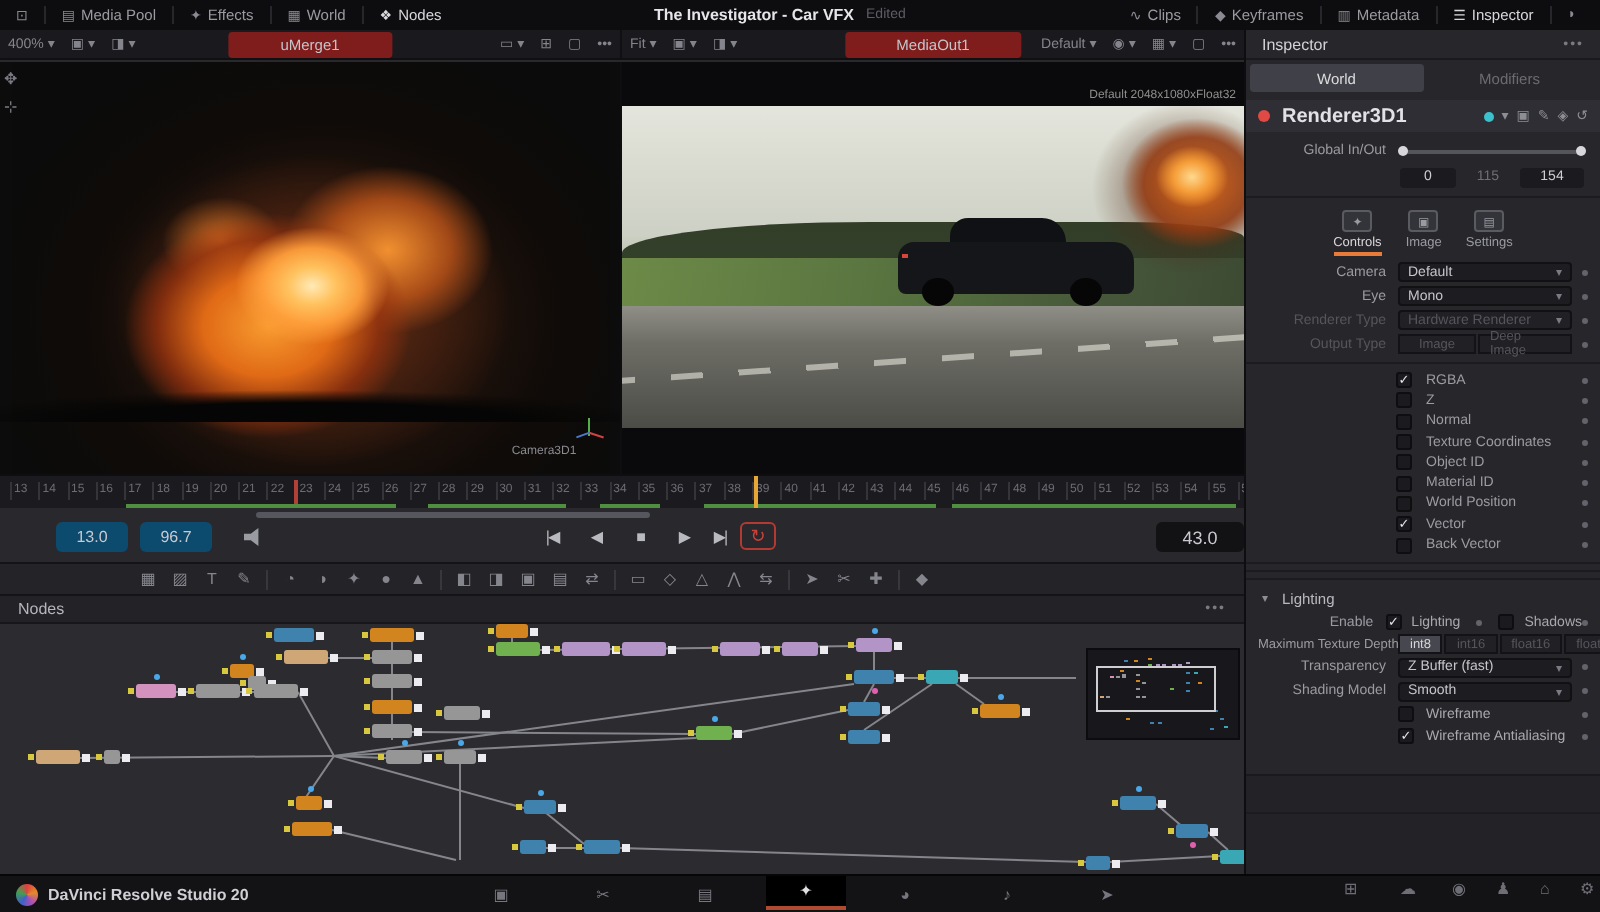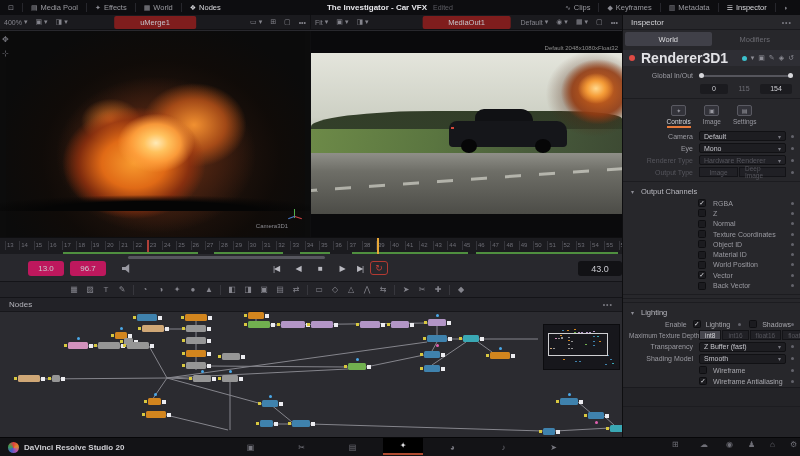--- a/index.html
+++ b/index.html
@@ -81,21 +81,21 @@
     border-top:1px solid #0e0e10; overflow:hidden; }
   .tick { position:absolute; top:4px; font-size:6px; color:#6c6c74; }
   .tickline { position:absolute; top:3px; width:1px; height:9px; background:#34343a; }
   .cache { position:absolute; top:14px; height:2px; background:#4f8f3f; }
   #redmark { position:absolute; top:2px; width:2px; height:12px; background:#b04038; }
   #playhead { position:absolute; top:0; width:2px; height:17px; background:#e8a838; }
 
   
   #transport { position:absolute; left:0; top:254px; width:622px; height:27px; background:#28282d; }
   #scrollthumb { position:absolute; left:128px; top:2px; width:197px; height:3px; background:#56565e; border-radius:2px; }
-  .tfield { position:absolute; top:7px; height:15px; background:#be185d; border-radius:3px;
+  .tfield { position:absolute; top:7px; height:15px; background:#0c4a6e; border-radius:3px;
     color:#c9c9cf; font-size:8px; display:flex; align-items:center; justify-content:center; }
   #in-field { left:28px; width:36px; } #out-field { left:70px; width:36px; }
   #cur-field { left:578px; width:44px; background:#121215; font-size:9px; }
   #speaker { position:absolute; left:122px; top:10px; width:10px; height:9px; background:#9a9aa2;
     clip-path:polygon(0 32%, 34% 32%, 72% 0, 72% 100%, 34% 68%, 0 68%); }
   .tpbtn { position:absolute; top:7px; width:16px; height:15px; color:#b9b9c0; font-size:8px;
     display:flex; align-items:center; justify-content:center; letter-spacing:-1px; }
   #loop { position:absolute; left:370px; top:7px; width:18px; height:14px; border:1px solid #b33a32;
     border-radius:3px; color:#c8423a; font-size:9px; display:flex; align-items:center; justify-content:center; }
 
@@ -138,21 +138,21 @@
   #insp-header { height:15px; display:flex; align-items:center; padding:0 8px; color:#d2d2d6;
     font-size:8px; border-bottom:1px solid #1a1a1e; }
   #insp-menu { margin-left:auto; color:#7a7a82; font-size:7px; letter-spacing:1px; }
   #insp-tabs { display:flex; height:14px; margin:2px 2px 0 2px; }
   .itab { flex:1; display:flex; align-items:center; justify-content:center; font-size:7.5px; }
   .itab.active { background:#404048; color:#dcdcde; border-radius:2px; }
   .itab.inactive { color:#6b6b72; }
   #node-header { display:flex; align-items:center; height:16px; margin-top:4px; padding:0 6px;
     background:#2e2e34; }
   #pwr-dot { width:6px; height:6px; border-radius:50%; background:#df4b44; margin-right:6px; }
-  #node-title { color:#e2e2e6; font-size:14px; font-weight:bold; }
+  #node-title { color:#e2e2e6; font-size:10px; font-weight:bold; }
   #node-hdr-icons { margin-left:auto; display:flex; align-items:center; gap:4px; color:#8d8d95; font-size:7px; }
   #teal-dot { width:5px; height:5px; border-radius:50%; background:#3cc0cc; }
   #gio { display:flex; align-items:center; height:13px; margin-top:3px; padding:0 8px; }
   .gio-label { width:62px; text-align:right; margin-right:7px; color:#9b9ba2; white-space:nowrap; font-size:7px; }
   #gio-track { position:relative; flex:1; height:2px; background:#55555c; border-radius:1px; }
   .gio-handle { position:absolute; top:-2px; width:5px; height:5px; background:#d8d8dc; border-radius:50%; }
   #gio-vals { display:flex; align-items:center; padding:0 8px 0 77px; height:13px; }
   .gio-box { background:#1b1b1f; border-radius:2px; padding:1.5px 0; text-align:center; color:#cfcfd4; font-size:7px; }
   #gio-min { width:28px; } #gio-max { width:32px; }
   #gio-mid { flex:1; text-align:center; color:#6e6e76; font-size:7px; }
@@ -818,24 +818,20 @@
     </div>
     <div class="irow dim">
       <span class="ilabel">Output Type</span>
       <div style="flex:1; display:flex; gap:1px">
         <div class="segbtn" style="flex:1">Image</div>
         <div class="segbtn" style="flex:1.3">Deep Image</div>
       </div>
       <div class="moddot"></div>
     </div>
     <div class="hsep"></div>
-    <div class="sect">
-      <span class="tri">▾</span>
-      <span>Output Channels</span>
-    </div>
     <div id="channels">
         <div class="ch-row">
           <span class="chk">✓</span>
           <span class="cl">RGBA</span>
           <div class="moddot"></div>
         </div>
         <div class="ch-row">
           <span class="chk"></span>
           <span class="cl">Z</span>
           <div class="moddot"></div>

